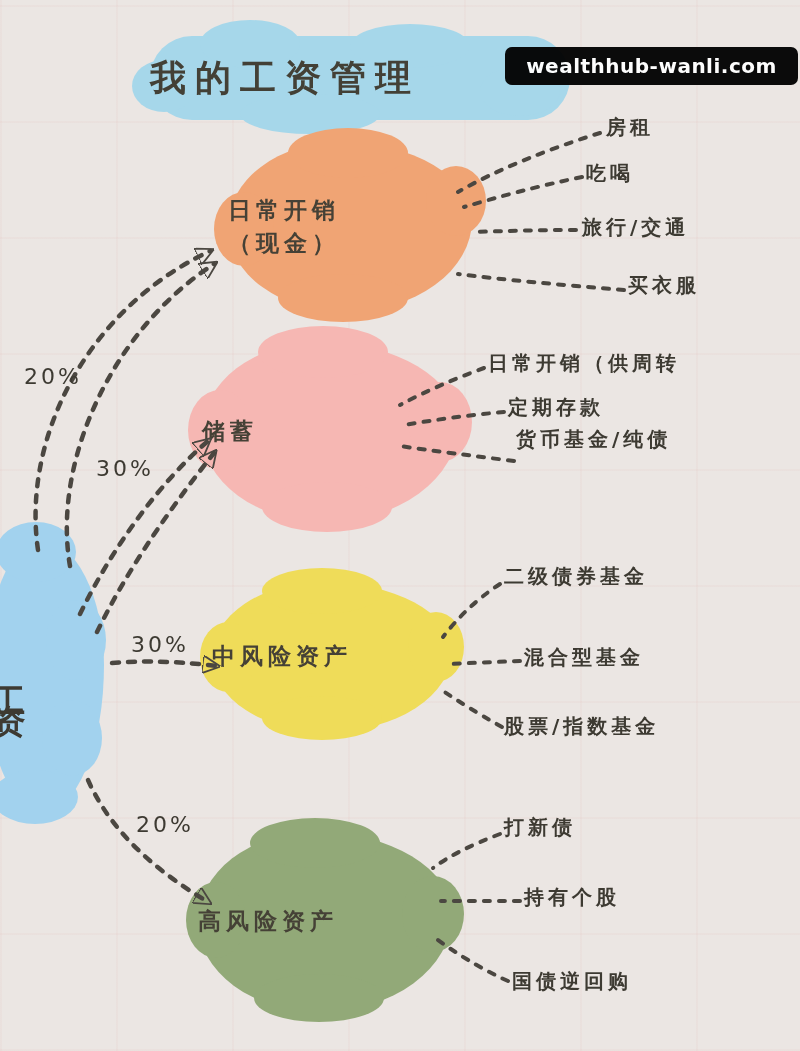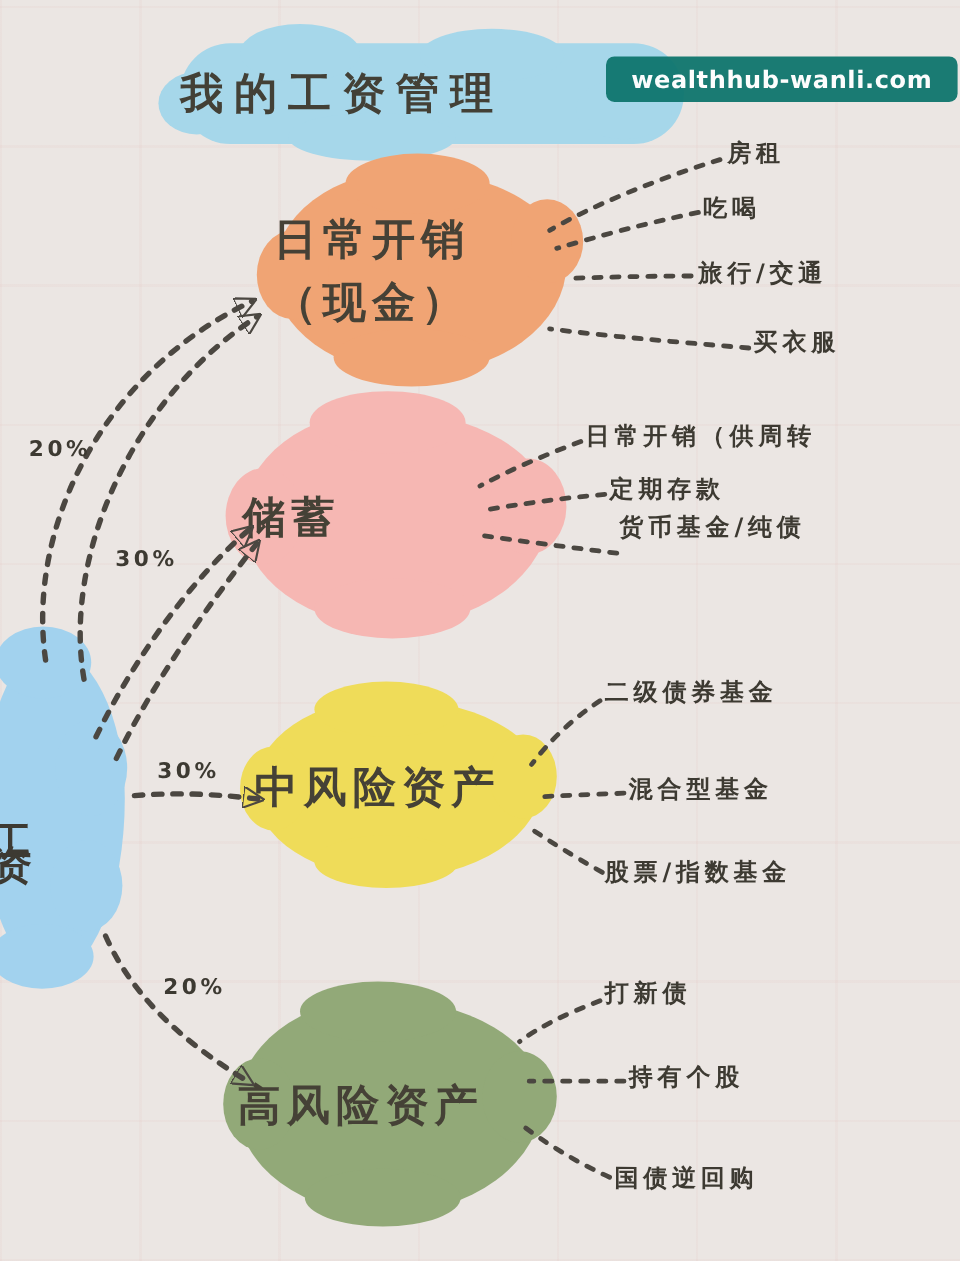--- a/index.html
+++ b/index.html
@@ -25,42 +25,42 @@
 
   
   .blob {
     position:absolute; z-index:2;
     display:flex; align-items:center; 
     border-radius:46% 54% 52% 48% / 50% 46% 54% 50%;
   }
   .bump { position:absolute; border-radius:50%; background:inherit; }
   .blob-label {
     position:relative; z-index:2; white-space:pre-line; text-align:center;
-    font-weight:bold; font-size:36px; line-height:1.45;
+    font-weight:bold; font-size:23px; line-height:1.45;
     letter-spacing:5px; color:#454136;
   }
 
   .title-cloud { border-radius:46px; }
   .title-cloud h1 {
     position:relative; z-index:2; font-size:36px; font-weight:bold;
     letter-spacing:9px; color:#434036; white-space:nowrap;
   }
 
   .root-cloud .vlabel {
     position:relative; z-index:2; writing-mode:vertical-rl;
     font-size:34px; font-weight:bold; letter-spacing:16px; color:#3d3a32;
   }
 
   .leaf {
     position:absolute; z-index:4; white-space:nowrap;
     font-size:20px; font-weight:bold; letter-spacing:4px; color:#3d3a32;
   }
   .pct {
     position:absolute; z-index:4; white-space:nowrap;
-    font-size:18px; font-weight:bold; letter-spacing:3px; color:#3d3a32;
+    font-size:22px; font-weight:normal; letter-spacing:3px; color:#3d3a32;
   }
 
   .watermark {
     position:absolute; left:505px; top:47px; width:293px; height:38px; z-index:5;
     display:flex; align-items:center; justify-content:center;
     border-radius:7px; opacity:0.95;
     color:#ffffff; font-size:20px; font-weight:bold; letter-spacing:0.5px;
   }
 </style>
 </head>
@@ -101,21 +101,21 @@
 
   <div class="blob title-cloud" style="left: 150px; top: 36px; width: 420px; height: 84px; background: rgb(166, 215, 234);">
     <i class="bump" style="left:-18px; top:24px; width:64px; height:52px;"></i>
     <i class="bump" style="left:50px; top:-16px; width:100px; height:48px;"></i>
     <i class="bump" style="left:200px; top:-12px; width:120px; height:44px;"></i>
     <i class="bump" style="left:330px; top:30px; width:80px; height:50px;"></i>
     <i class="bump" style="left:90px; top:58px; width:140px; height:40px;"></i>
     <h1>我的工资管理</h1>
   </div>
 
-  <div class="watermark" title="wealthhub-wanli.com" style="background: #0f766e;">wealthhub-wanli.com</div>
+  <div class="watermark" title="wealthhub-wanli.com" style="background: #000000;">wealthhub-wanli.com</div>
 
   <div class="blob root-cloud" style="left: -14px; top: 540px; width: 118px; height: 272px; background: rgb(162, 210, 238);">
     <i class="bump" style="left:10px; top:-18px; width:80px; height:60px;"></i>
     <i class="bump" style="left:60px; top:60px; width:60px; height:80px;"></i>
     <i class="bump" style="left:56px; top:160px; width:60px; height:76px;"></i>
     <i class="bump" style="left:6px; top:230px; width:86px; height:54px;"></i>
     <span class="vlabel">工资</span>
   </div>
 
   <div class="blob" style="left: 228px; top: 142px; width: 244px; height: 170px; background: rgb(240, 164, 116);">

